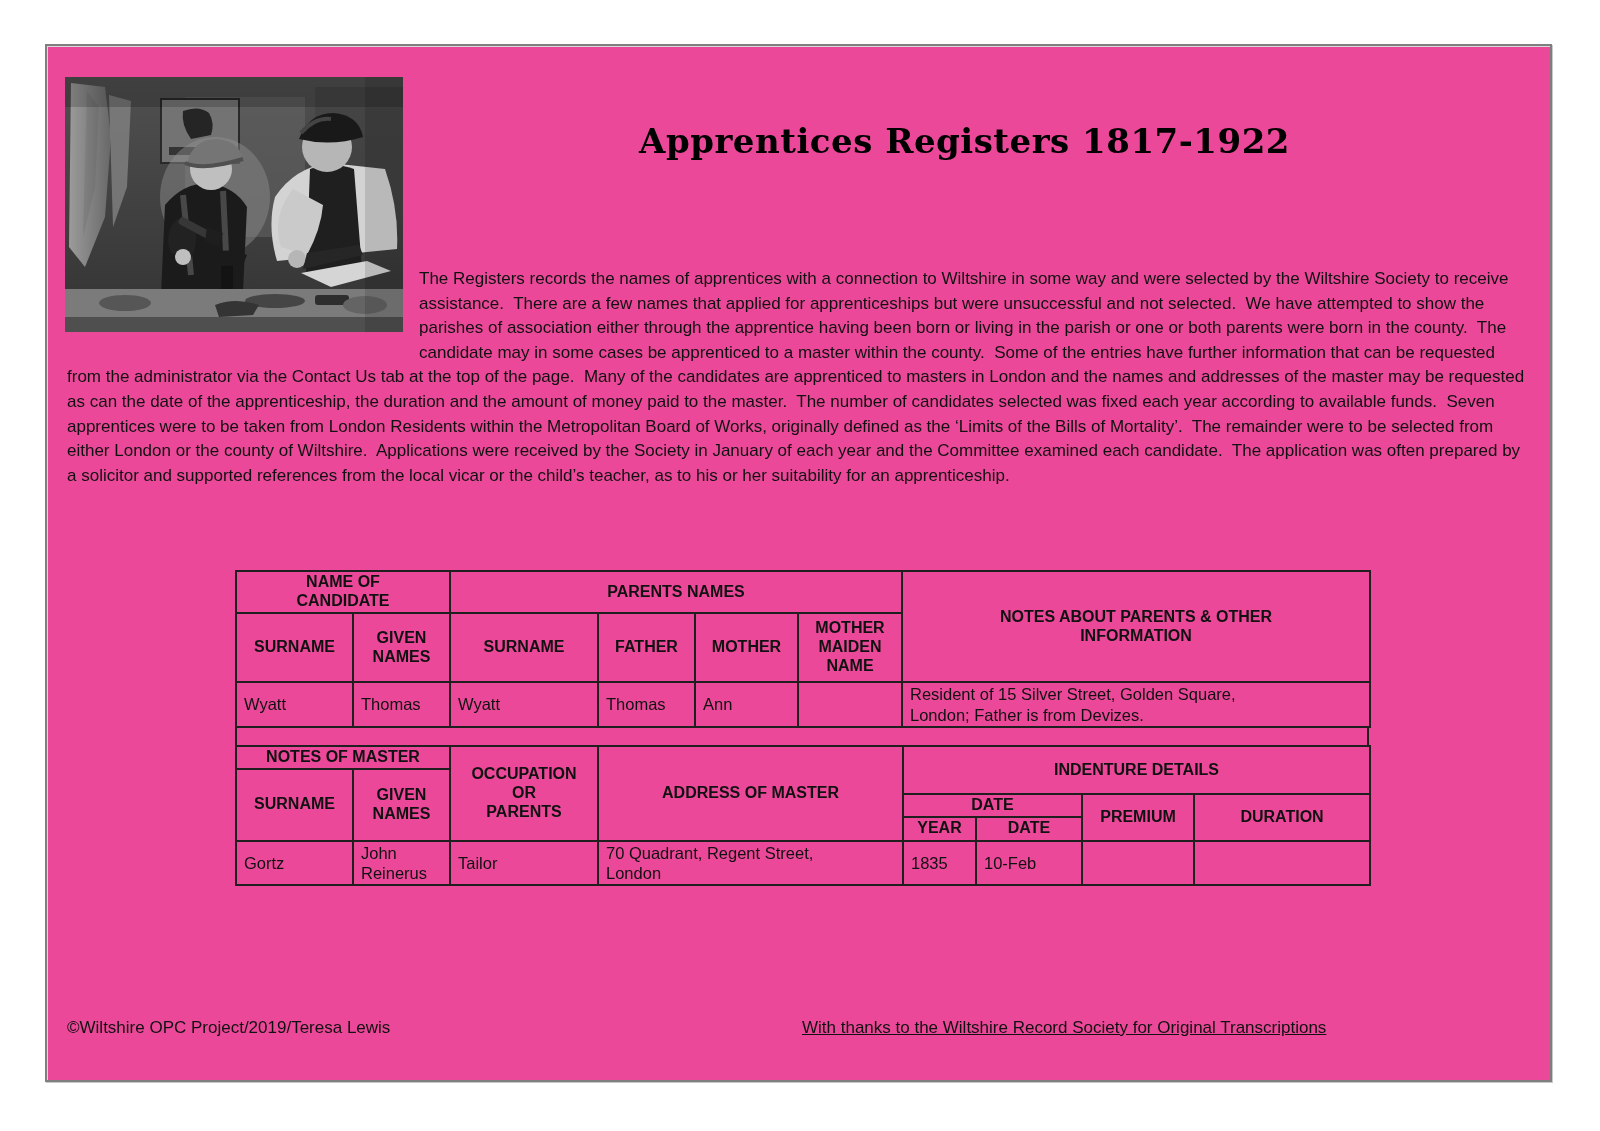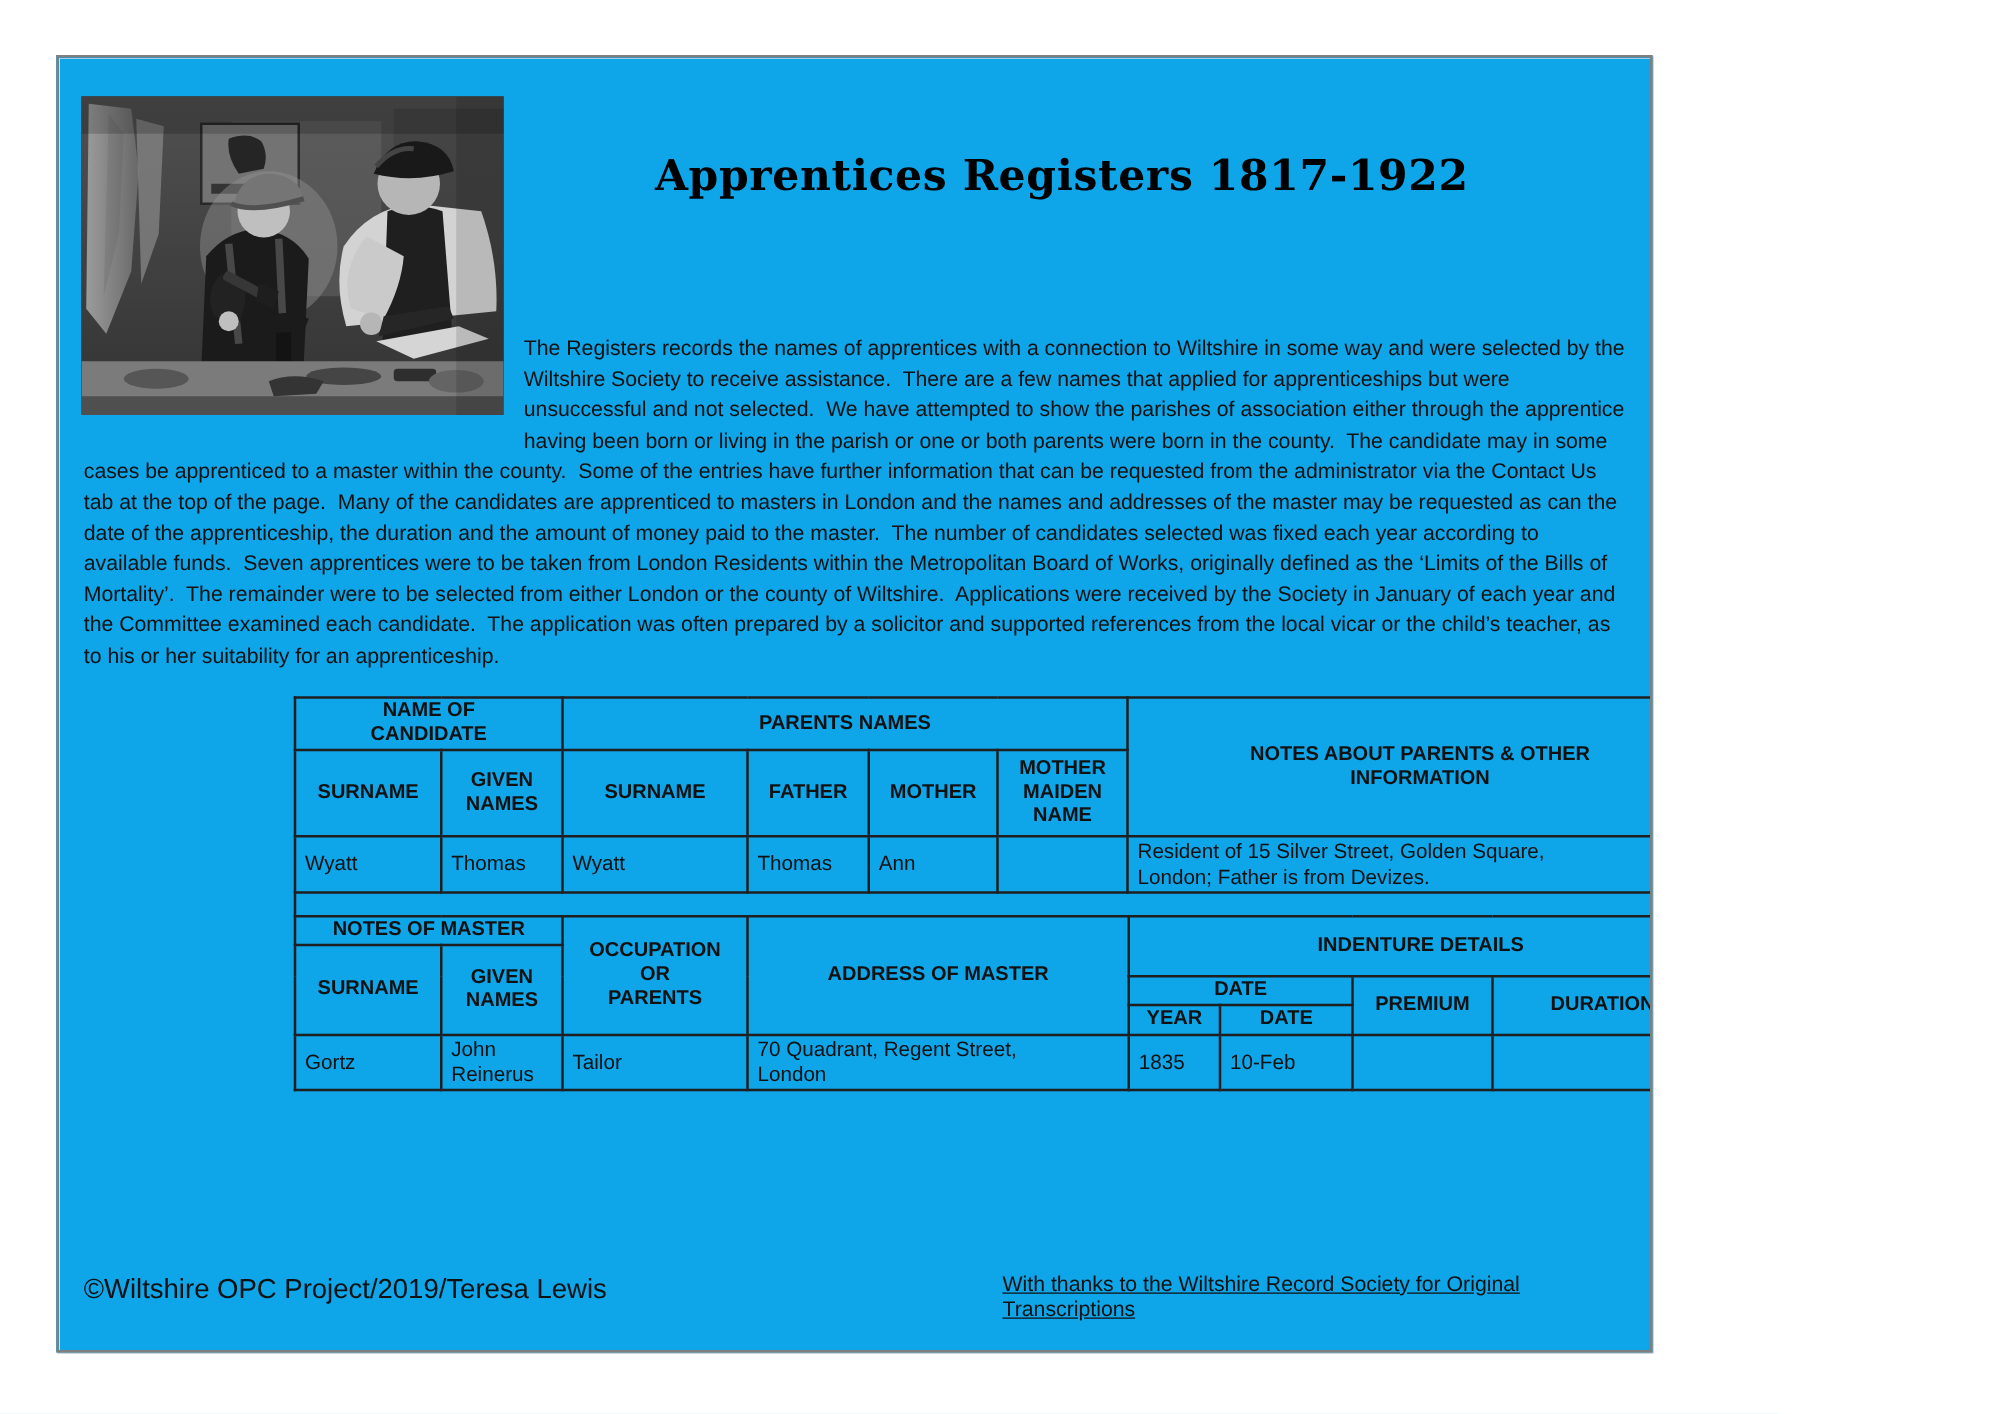--- a/index.html
+++ b/index.html
@@ -1,21 +1,21 @@
 <!DOCTYPE html>
 <html><head>
 <meta charset="utf-8">
 <style>
   html,body{margin:0;padding:0;background:#ffffff;}
   body{width:1600px;height:1131px;position:relative;font-family:"Liberation Sans",sans-serif;color:#000;}
   .page{
-    position:absolute;left:45px;top:44px;width:1277px;height:1038px;
+    position:absolute;left:45px;top:44px;width:1507px;height:1038px;
     box-sizing:border-box;border:2px solid #7f7f7f;
     box-shadow:1px 1px 0 #c9c9c9, inset 1px 1px 0 #d9d9d9;
-    background:#0ea5e9;overflow:hidden;
+    background:#ec4899;overflow:hidden;
   }
   .photo{
     float:left;width:338px;height:255px;
     margin:31px 16px 10px 18px;
     background:#3c3834;overflow:hidden;
     filter:grayscale(1) contrast(1.02);
   }
   .photo svg{display:block;}
   h1.title{
     margin:74px 40px 0 0;padding:0;
@@ -24,21 +24,21 @@
     font-weight:bold;font-size:34px;line-height:42px;
     letter-spacing:0.5px;color:#000;
   }
   .intro{
     margin:105px 20px 0 20px;
     font-size:17px;line-height:24.6px;
     white-space:pre-wrap;
     color:#111;
   }
   .tables-wrap{
-    position:absolute;left:188px;top:511px;width:1138px;
+    position:absolute;left:188px;top:524px;width:1138px;
   }
   table.regtable{
     border-collapse:collapse;table-layout:fixed;width:1134px;
     color:#111;
   }
   table.regtable th, table.regtable td{
     border:2px solid #1f1f1f;
     white-space:pre-line;overflow:hidden;
     box-sizing:border-box;
   }
@@ -52,21 +52,21 @@
   }
   .t1 .r1{height:42px;} .t1 .r2{height:69px;} .t1 .r3{height:45px;}
   .t2 .m1{height:22px;} .t2 .m2{height:25px;} .t2 .m3{height:21px;}
   .t2 .m4{height:24px;} .t2 .m5{height:43px;}
   .tspacer{
     height:17px;width:1134px;box-sizing:border-box;
     border-left:2px solid #1f1f1f;border-right:2px solid #1f1f1f;
   }
   .footer-left{
     position:absolute;left:20px;top:972px;
-    font-size:22px;color:#111;
+    font-size:17px;color:#111;
   }
   .footer-right{
     position:absolute;left:755px;top:972px;
     font-size:17px;color:#111;text-decoration:underline;
   }
 </style>
 </head>
 <body>
 
 <div class="page">

